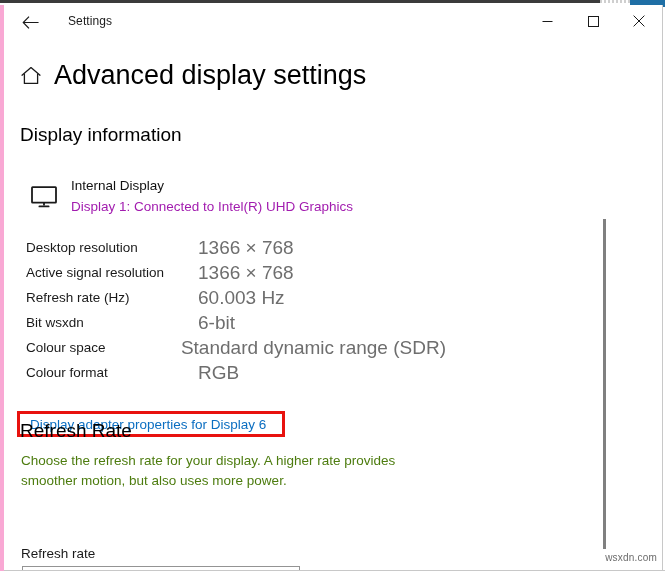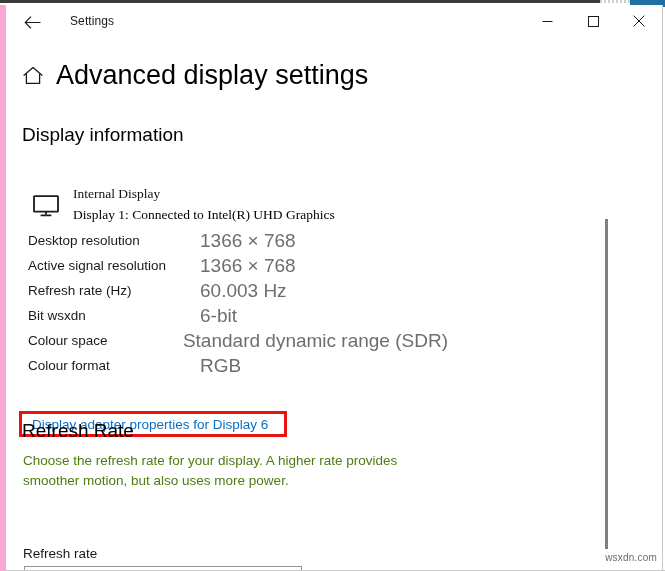--- a/index.html
+++ b/index.html
@@ -43,21 +43,21 @@
     background: repeating-linear-gradient(90deg, #cfcfcf 0 2px, #ffffff 2px 4px);
   }
 
   
   .window {
     position: absolute;
     top: 5px; left: 0;
     width: 663px;
     height: 566px;
     background: #ffffff;
-    border-left: 6px solid #f9a8d4;
+    border-left: 4px solid #f9a8d4;
     border-right: 1px solid #c8c8c8;
     box-sizing: border-box;
   }
 
   
   .titlebar {
     position: absolute;
     top: 0; left: 0;
     width: 100%;
     height: 33px;
@@ -139,60 +139,59 @@
     line-height: 24px;
     color: #000000;
     white-space: nowrap;
   }
   .heading-display-info { top: 85px; }
   .heading-refresh-rate { top: 381px; }
 
   
   .display-block {
     position: absolute;
-    top: 146px;
+    top: 138px;
     left: 22px;
     display: flex;
-    align-items: center;
-    font-family: Liberation Serif, serif;
+    align-items: flex-start;
   }
   .monitor-icon {
     width: 36px;
     height: 36px;
     margin-right: 9px;
     margin-top: 3px;
     display: flex;
     align-items: center;
     justify-content: center;
   }
   .display-name {
     font-size: 13.5px;
     line-height: 19px;
     color: #111111;
     white-space: nowrap;
   }
   .display-sub {
     font-size: 13.5px;
     line-height: 19px;
-    color: #000000;
+    color: #a21caf;
     white-space: nowrap;
     margin-top: 2px;
   }
 
   
   .spec-table {
     position: absolute;
     top: 194px;
     left: 22px;
     width: 420px;
   }
   .spec-row {
     display: flex;
     height: 25px;
-    align-items: flex-start;
+    align-items: flex-end;
   }
   .spec-label {
     width: 172px;
     font-size: 13.5px;
     line-height: 18px;
     color: #1a1a1a;
     white-space: nowrap;
   }
   .spec-value {
     font-size: 19px;

